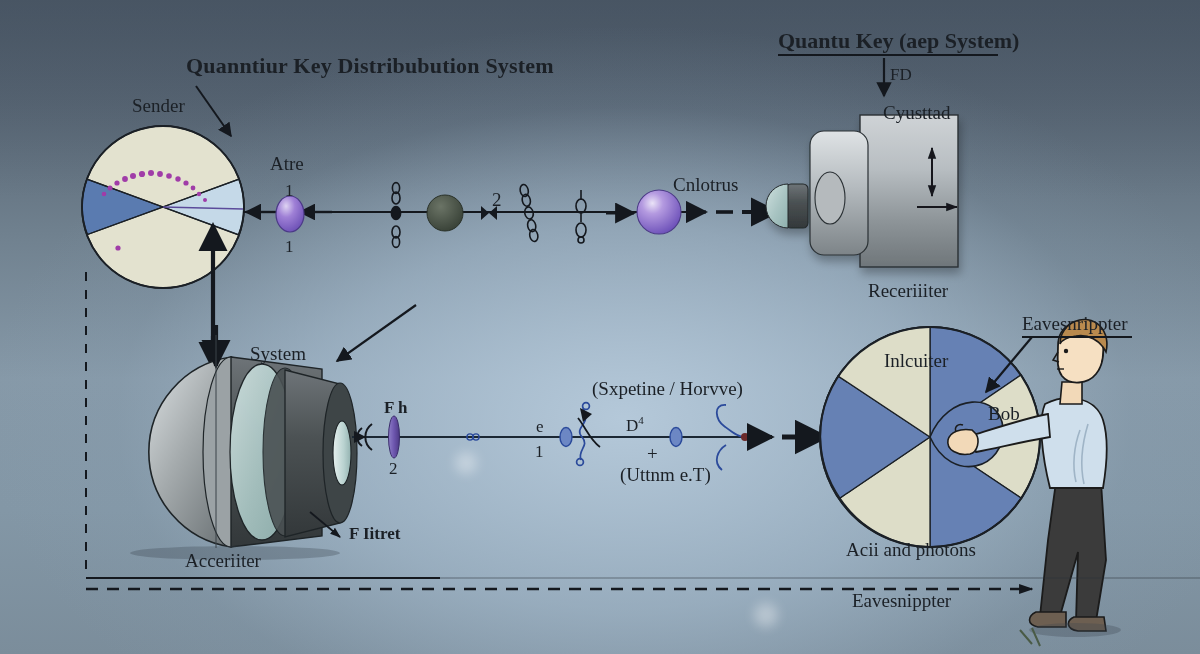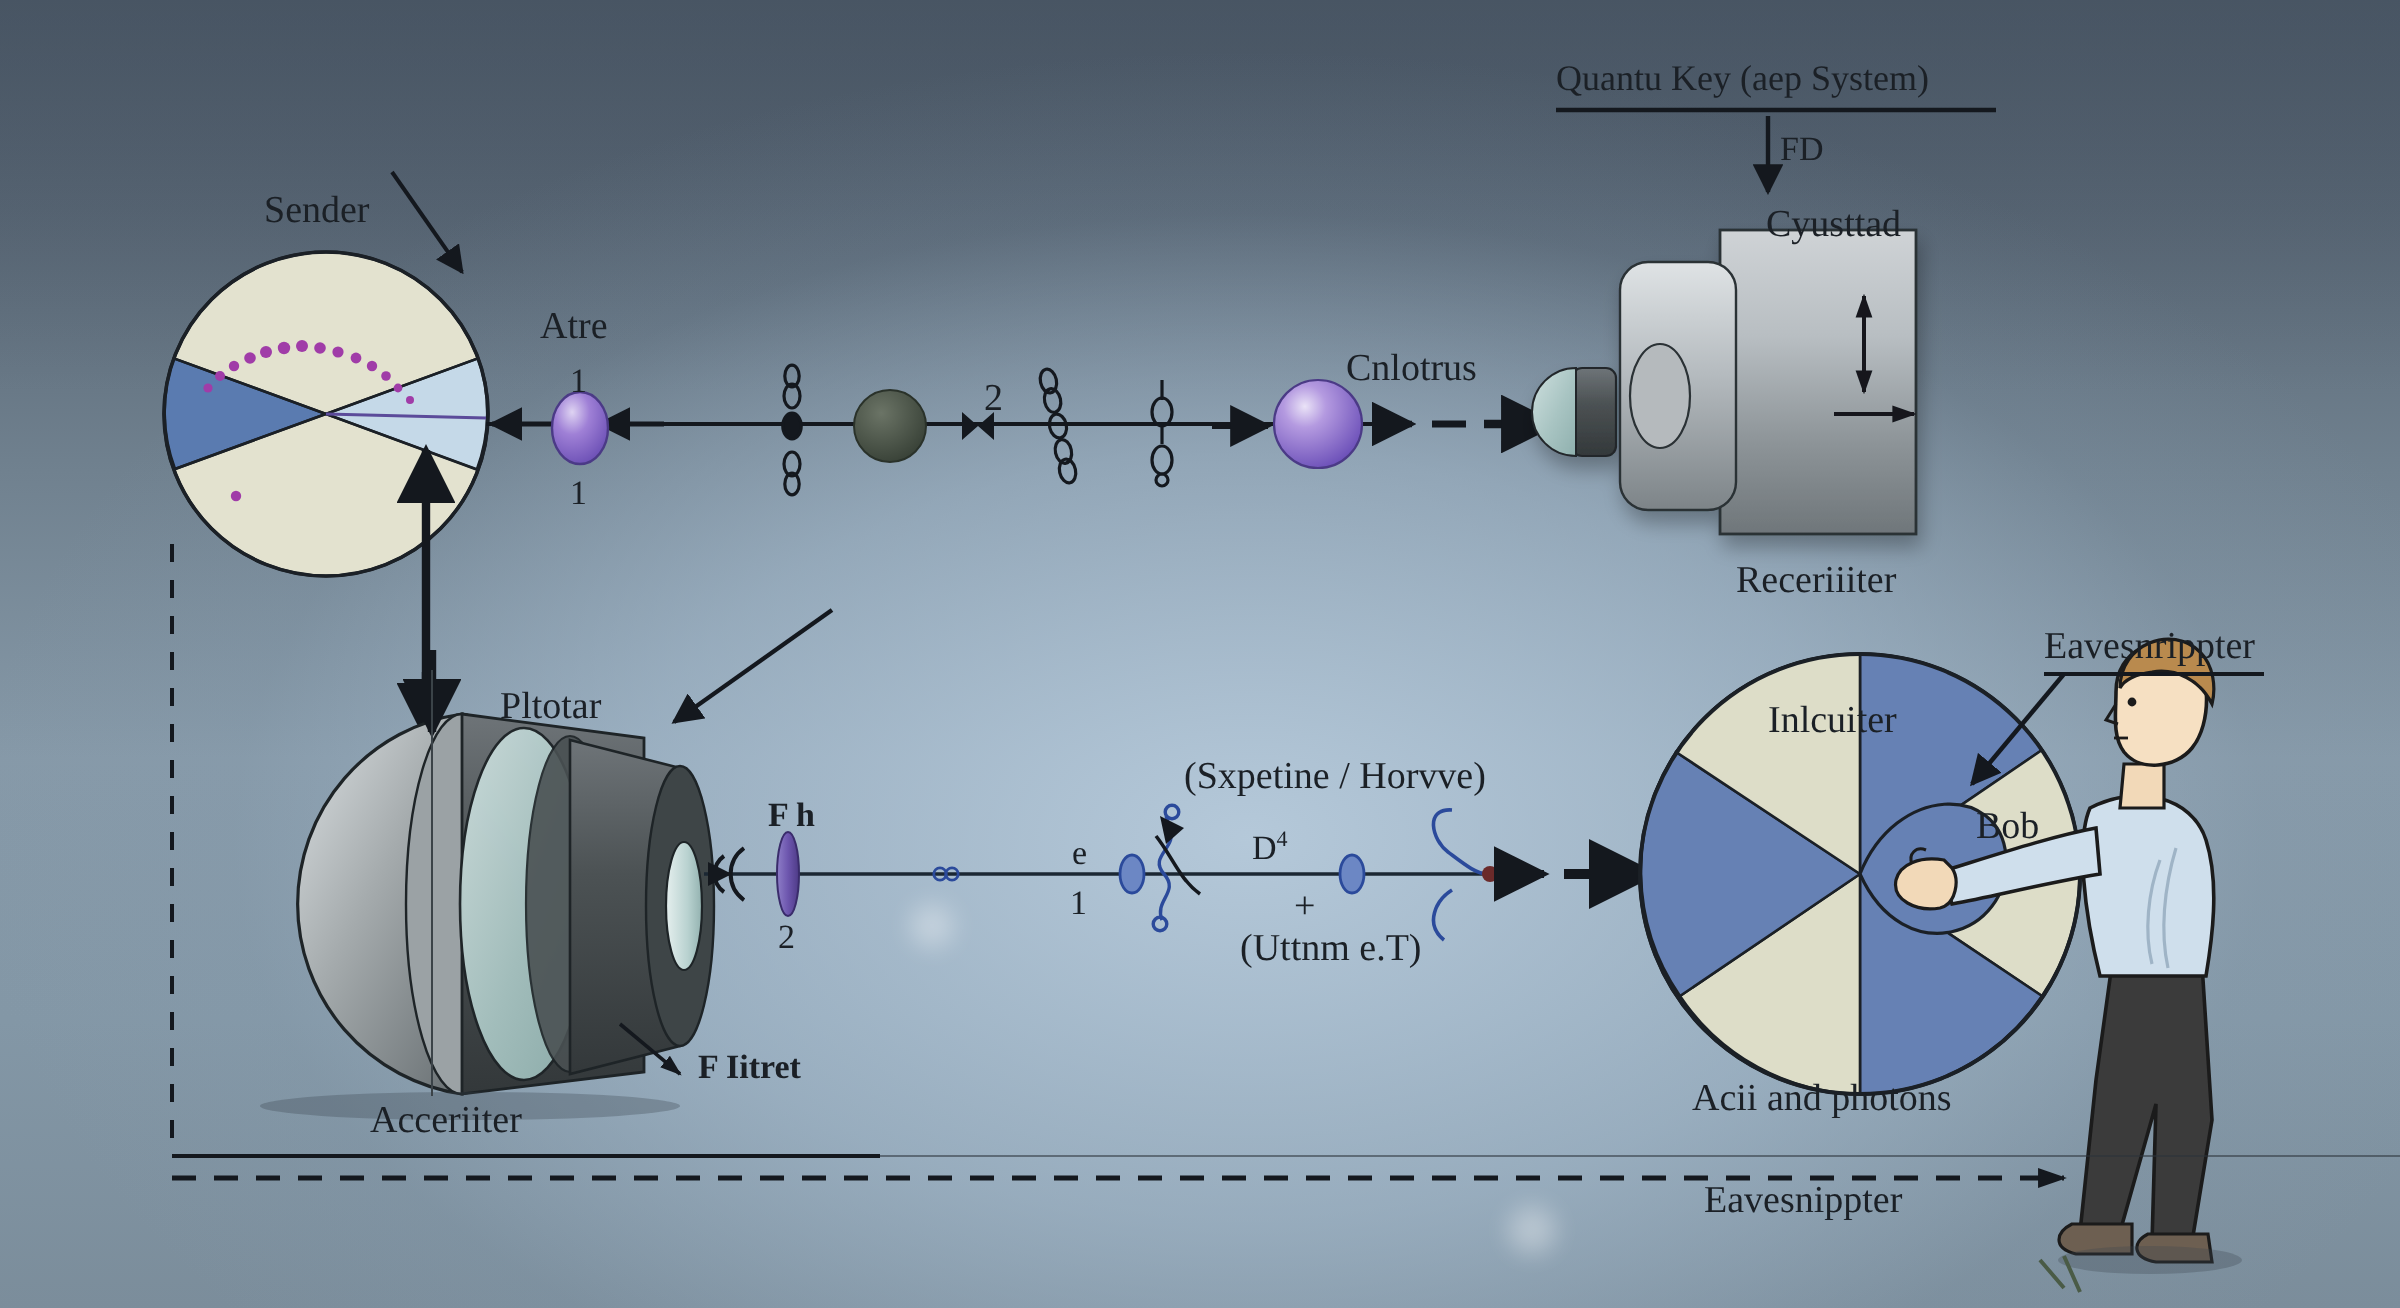--- a/index.html
+++ b/index.html
@@ -18,21 +18,21 @@
     position:absolute;inset:0;
     background:
       radial-gradient(ellipse 780px 480px at 52% 64%, rgba(183,203,220,0.95) 0%, rgba(168,190,209,0.60) 40%, rgba(140,163,183,0.14) 65%, rgba(0,0,0,0) 82%),
       linear-gradient(to bottom, #46536280 0%, #00000000 30%),
       linear-gradient(to bottom, #4a5765 0%, #596775 16%, #70818f 36%, #8699a8 58%, #8397a6 78%, #7b8d9b 100%);
   }
   .lyr{position:absolute;inset:0;}
   svg{position:absolute;left:0;top:0;width:1200px;height:654px;overflow:visible;}
   .lbl{position:absolute;color:#1b2026;white-space:nowrap;line-height:1;}
   .title-main{font-weight:bold;font-size:22px;letter-spacing:.2px;}
-  .title-sub{font-weight:normal;font-size:18px;}
+  .title-sub{font-weight:bold;font-size:22px;}
   .t-lg{font-size:19px;}
   .t-md{font-size:17px;}
 </style>
 </head>
 <body>
 
 <div id="stage">
   <div id="bgfix"></div>
 
   <div class="lyr">
@@ -348,41 +348,42 @@
     </g>
 
     <line x1="778" y1="55" x2="998" y2="55" stroke="#14181e" stroke-width="2.2"></line>
 
     <line x1="1022" y1="337" x2="1132" y2="337" stroke="#14181e" stroke-width="2"></line>
   </svg>
   </div>
 
   <div class="lyr">
 
+    <div class="lbl title-main" style="left:186px;top:55px;">Quanntiur Key Distribubution System</div>
 
     <div class="lbl title-sub" style="left:778px;top:30px;">Quantu Key  (aep System)</div>
 
     <div class="lbl t-md" style="left:890px;top:66px;">FD</div>
 
     <div class="lbl t-lg" style="left:883px;top:103px;">Cyusttad</div>
 
     <div class="lbl t-lg" style="left:132px;top:96px;">Sender</div>
 
     <div class="lbl t-lg" style="left:270px;top:154px;">Atre</div>
     <div class="lbl t-md" style="left:285px;top:182px;">1</div>
     <div class="lbl t-md" style="left:285px;top:238px;">1</div>
 
     <div class="lbl t-lg" style="left:492px;top:190px;">2</div>
 
     <div class="lbl t-lg" style="left:673px;top:175px;text-align:right;">Cnlotrus</div>
 
     <div class="lbl t-lg" style="left:868px;top:281px;">Receriiiter</div>
 
 
-    <div class="lbl t-lg" style="left:250px;top:344px;">Pltotar</div>
+    <div class="lbl t-lg" style="left:250px;top:344px;">System</div>
 
     <div class="lbl t-lg" style="left:185px;top:551px;">Acceriiter</div>
 
     <div class="lbl t-md" style="left:384px;top:399px;font-weight:bold;">F h</div>
     <div class="lbl t-md" style="left:389px;top:460px;">2</div>
 
     <div class="lbl t-md" style="left:349px;top:525px;font-weight:bold;">F Iitret</div>
 
     <div class="lbl t-lg" style="left:592px;top:379px;">(Sxpetine / Horvve)</div>
 

